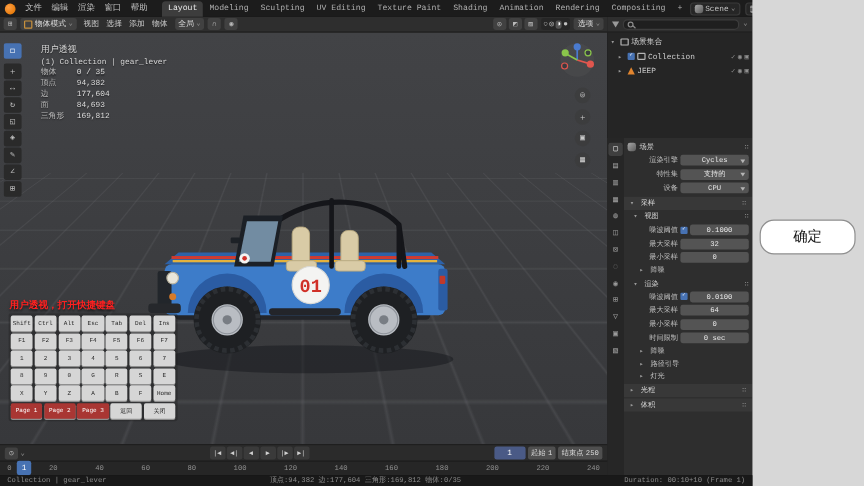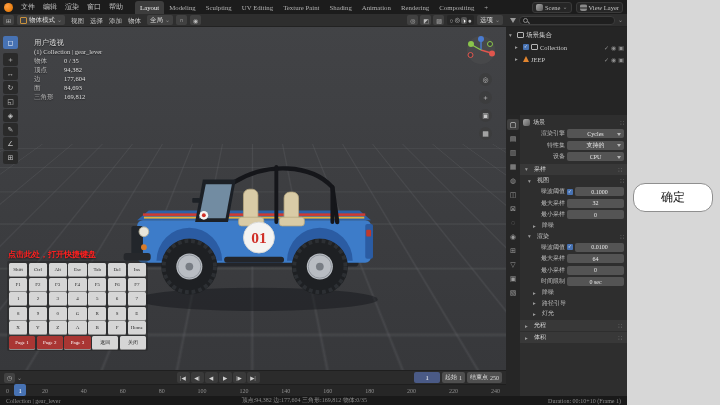--- a/index.html
+++ b/index.html
@@ -1,18 +1,18 @@
 <!DOCTYPE html>
 <html><head>
 <meta charset="utf-8">
 <style>
   *{margin:0;padding:0;box-sizing:border-box}
   html,body{background:#000}
   #app{position:relative;width:720px;height:405px;background:#0f0f0f;
-       font-family:Liberation Serif, serif;color:#c8c8c8;
+       font-family:Liberation Mono, monospace;color:#c8c8c8;
        overflow:hidden;white-space:nowrap}
   
   .topbar{position:absolute;left:0;top:0;width:627px;height:14px;background:#1c1c1c;
           display:flex;align-items:center;font-size:7px;color:#c2c2c2;padding:0 4px;gap:1px;z-index:6}
   .logo{width:9px;height:9px;border-radius:50%;background:radial-gradient(circle at 35% 35%,#ff9f45,#e87d0d 70%);margin-right:3px;flex:0 0 auto}
   .menus{display:flex}
   .menu{padding:0 4px;height:14px;line-height:14px;border-radius:2px}
   .workspaces{display:flex;margin-left:7px;align-items:flex-end;height:14px}
   .ws{padding:0 5px;height:13px;line-height:13px;border-radius:3px 3px 0 0;color:#b0b0b0;font-size:6.8px}
   .ws:first-of-type{background:#3d3d3d;color:#ececec}
@@ -443,21 +443,21 @@
       </g>
       <g>
         <circle cx="215" cy="134" r="29" fill="#1e2023"></circle>
         <circle cx="215" cy="134" r="26.5" fill="none" stroke="#2c2f33" stroke-width="4" stroke-dasharray="4 3"></circle>
         <circle cx="215" cy="134" r="13.5" fill="#b9bdc3"></circle>
         <circle cx="215" cy="134" r="12" fill="none" stroke="#8f949b" stroke-width="1"></circle>
         <circle cx="215" cy="134" r="4" fill="#787d84"></circle>
       </g>
     </svg>
 
-    <div class="hint">点击此处，打开快捷键盘</div>
+    <div class="hint">用户透视，打开快捷键盘</div>
     <div class="kb">
       <div class="kb-grid">
 
       <span class="key">Shift</span>
           <span class="key">Ctrl</span>
           <span class="key">Alt</span>
           <span class="key">Esc</span>
           <span class="key">Tab</span>
           <span class="key">Del</span>
           <span class="key">Ins</span>

